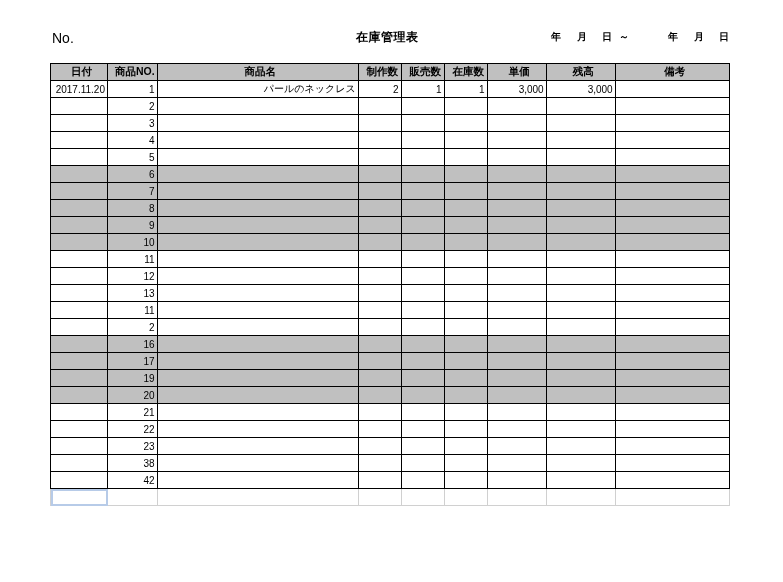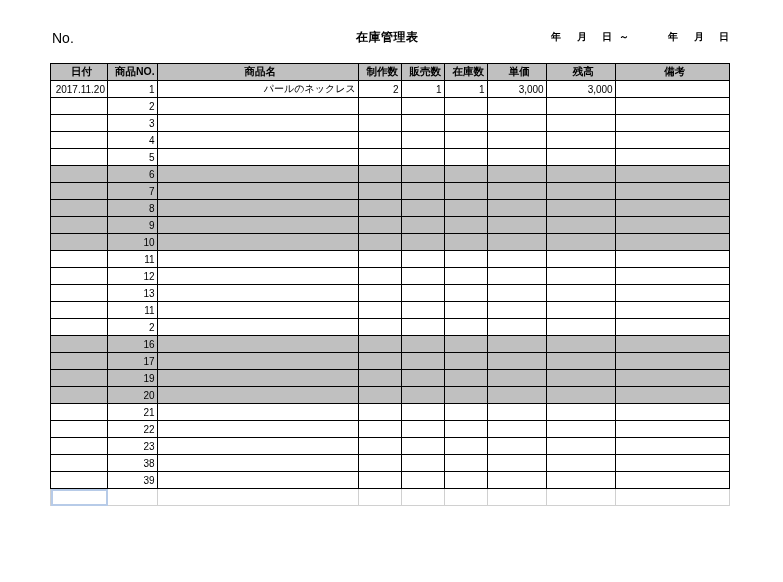--- a/index.html
+++ b/index.html
@@ -304,21 +304,21 @@
         <td class="name"></td>
         <td class="num"></td>
         <td class="num"></td>
         <td class="num"></td>
         <td class="num"></td>
         <td class="num"></td>
         <td class="name"></td>
       </tr>
       <tr>
         <td class="num"></td>
-        <td class="num">39</td>
+        <td class="num">42</td>
         <td class="name"></td>
         <td class="num"></td>
         <td class="num"></td>
         <td class="num"></td>
         <td class="num"></td>
         <td class="num"></td>
         <td class="name"></td>
       </tr>
       <tr class="extra">
         <td class="sel"></td>

